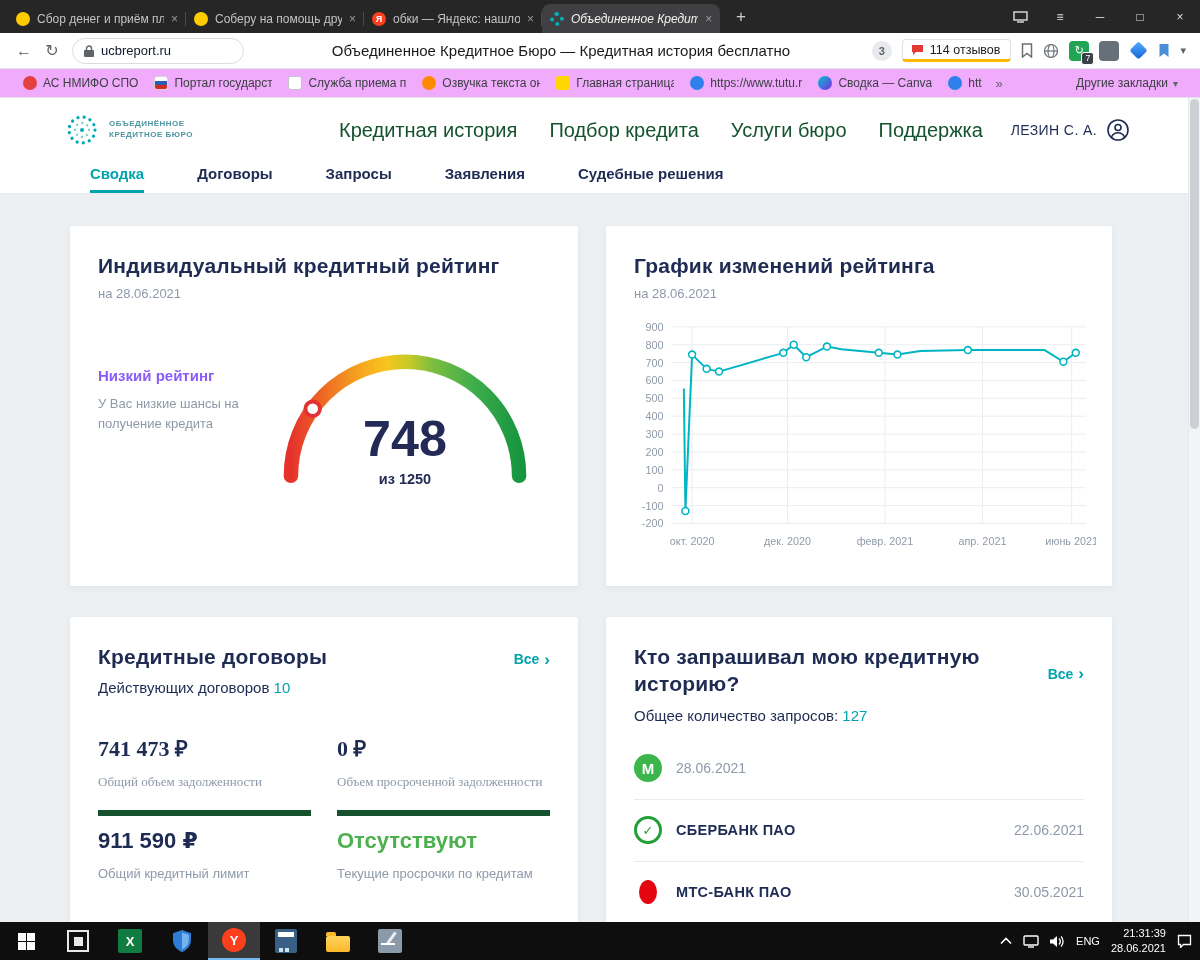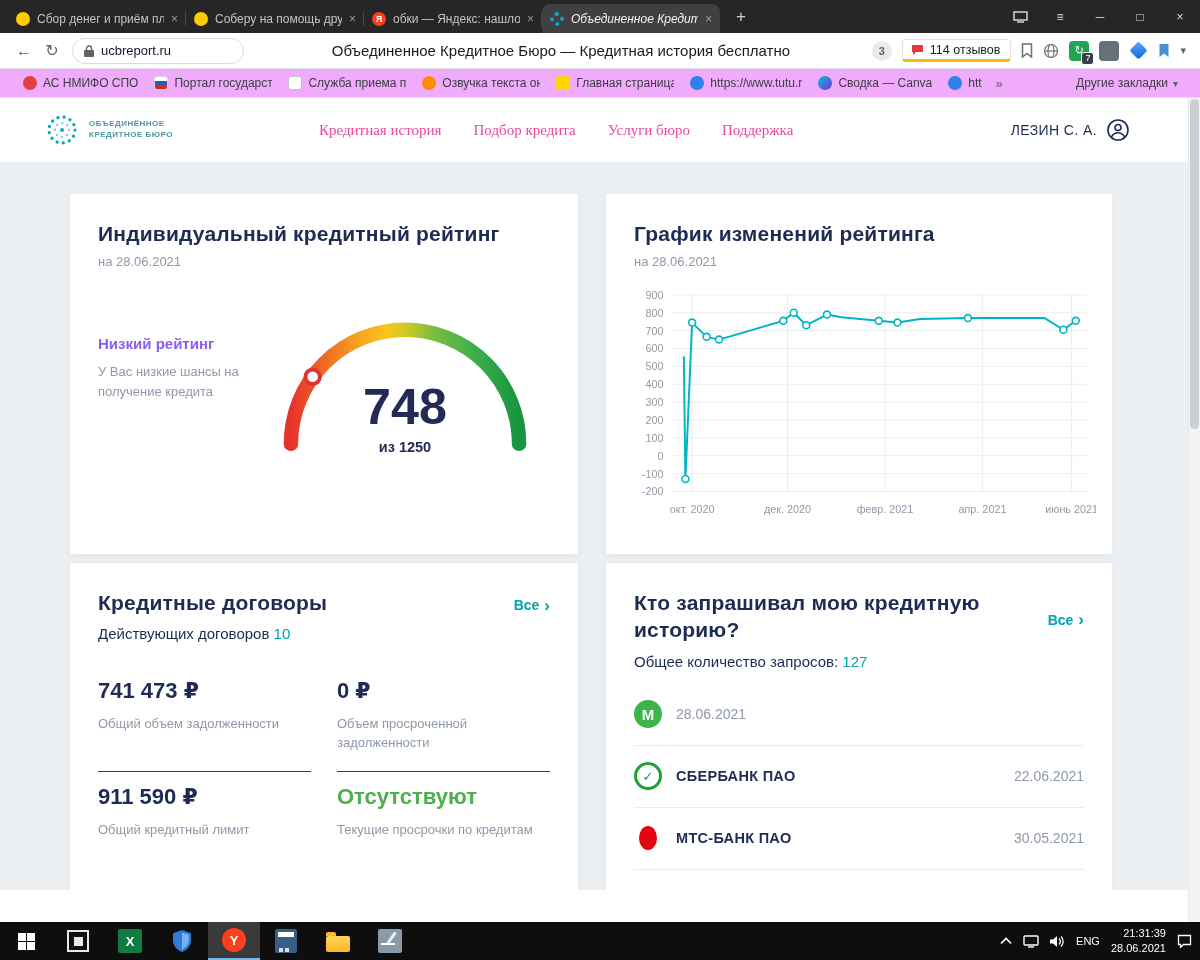--- a/index.html
+++ b/index.html
@@ -52,33 +52,33 @@
   .bi-canva { background:linear-gradient(135deg,#00c4cc,#7d2ae8); border-radius:50%; }
   .bm-overflow { color:#5f6368; padding:0 5px; font-size:13px; }
   .bm-right { margin-left:auto; display:flex; align-items:center; gap:5px; padding:3px 6px; }
   .caret { font-size:10px; color:#5f6368; }
 
   
   .viewport { position:relative; height:824px; background:#fff; overflow:hidden; }
   .vscroll { position:absolute; top:0; right:0; width:12px; height:100%; background:#f3f4f6; border-left:1px solid #e7e8ea; z-index:5; }
   .vscroll .thumb { position:absolute; top:1px; left:1px; width:9px; height:330px; background:#ccd0d5; border-radius:5px; }
 
-  .site-header { height:64px; display:flex; align-items:center; padding:0 70px 0 44px; background:#fff; }
+  .site-header { height:64px; display:flex; align-items:center; padding:0 70px 0 64px; background:#fff; }
   .logo { display:flex; align-items:center; gap:9px; width:155px; flex:0 0 auto; cursor:pointer; }
   .logo-text { font-size:8px; font-weight:bold; color:#4d97a0; letter-spacing:.5px; line-height:1.35; text-transform:uppercase; }
   .site-nav { display:flex; gap:32px; margin-left:120px; }
-  .nav-link { font-size:15px; color:#ec4899; cursor:pointer;font-family:Liberation Serif, serif; }
+  .nav-link { font-size:20px; color:#14532d; cursor:pointer; }
   .user { margin-left:auto; display:flex; align-items:center; gap:9px; font-size:14px; color:#1e2b52; letter-spacing:.4px; cursor:pointer; }
 
   .site-tabs { display:flex; gap:53px; padding-left:90px; background:#fff; border-bottom:1px solid #e8ebee; height:32px; }
   .stab { font-size:15px; font-weight:bold; color:#1e2b52; position:relative; padding-top:3px; cursor:pointer; }
   .stab.active { color:#00a3ae; }
   .stab.active::after { content:""; position:absolute; left:0; right:0; bottom:0; height:3px; background:#00a3ae; }
 
-  .content { background:#edf0f3; height:728px; padding:32px 88px 1px 70px; display:grid; grid-template-columns:508px 506px; grid-template-rows:360px 380px; gap:9px 28px; overflow:hidden; }
+  .content { background:#edf0f3; height:728px; padding:32px 88px 1px 70px; display:grid; grid-template-columns:508px 506px; grid-template-rows:360px 380px; gap:31px 28px; overflow:hidden; }
   .card { background:#fff; border-radius:2px; box-shadow:0 2px 6px rgba(55,65,80,.07); padding:26px 28px; overflow:hidden; }
   .card h2 { font-size:21px; color:#1e2b52; font-weight:bold; letter-spacing:.2px; margin-bottom:7px; line-height:1.3; }
   .card-date { font-size:13px; color:#8e99a9; }
 
   
   .rating-body { display:flex; margin-top:22px; }
   .rating-left { width:162px; padding-top:44px; flex:0 0 auto; }
   .rating-status { color:#8b5cf6; font-weight:bold; font-size:15px; margin-bottom:10px; }
   .rating-desc { font-size:13px; color:#8e99a9; line-height:1.5; }
   .gauge-value { font-size:52px; font-weight:bold; fill:#232a55; }
@@ -89,21 +89,21 @@
   .ctick { font-size:11px; fill:#8f9aa8; }
 
   
   .card-head { display:flex; justify-content:space-between; align-items:baseline; }
   .all-link { color:#00a3ae; font-size:14px; font-weight:bold; display:flex; align-items:center; gap:5px; cursor:pointer; flex:0 0 auto; }
   .all-link .chev { font-size:17px; line-height:1; }
   .sub { margin-top:2px; font-size:15px; color:#1e2b52; }
   .teal { color:#00a3ae; }
   .stats { display:grid; grid-template-columns:1fr 1fr; column-gap:26px; margin-top:24px; }
   .stat { padding:12px 0 18px; }
-  .stat.topline { border-bottom:1px solid #14532d; }
+  .stat.topline { border-bottom:6px solid #14532d;font-family:Liberation Serif, serif; }
   .stat-value { font-size:22px; font-weight:bold; color:#1e2b52; margin-bottom:11px; }
   .stat-value.green { color:#4cb04f; }
   .stat-label { font-size:13px; color:#8e99a9; line-height:1.45; max-width:210px; }
 
   
   .head-wrap { align-items:center; }
   .head-wrap h2 { max-width:378px; }
   .inq-list { margin-top:14px; }
   .inq-row { display:flex; align-items:center; gap:14px; height:62px; border-bottom:1px solid #e8ebef; }
   .inq-icon-box { width:28px; height:28px; display:flex; align-items:center; justify-content:center; flex:0 0 28px; }
@@ -291,20 +291,27 @@
       <div class="user">
         <span>ЛЕЗИН С. А.</span>
         <svg width="24" height="24" viewBox="0 0 24 24" fill="none" stroke="#1e2b52" stroke-width="1.6">
             <circle cx="12" cy="12" r="10"></circle>
             <circle cx="12" cy="9.5" r="3"></circle>
             <path d="M5.5 19c1.5-3 4-4.2 6.5-4.2s5 1.2 6.5 4.2"></path>
           </svg>
       </div>
     </header>
 
+    <div class="site-tabs">
+      <span class="stab active">Сводка</span>
+      <span class="stab">Договоры</span>
+      <span class="stab">Запросы</span>
+      <span class="stab">Заявления</span>
+      <span class="stab">Судебные решения</span>
+    </div>
 
     <div class="content">
 
       <section class="card">
         <h2>Индивидуальный кредитный рейтинг</h2>
         <div class="card-date">на 28.06.2021</div>
         <div class="rating-body">
           <div class="rating-left">
             <div class="rating-status">Низкий рейтинг</div>
             <div class="rating-desc">У Вас низкие шансы на получение кредита</div>

